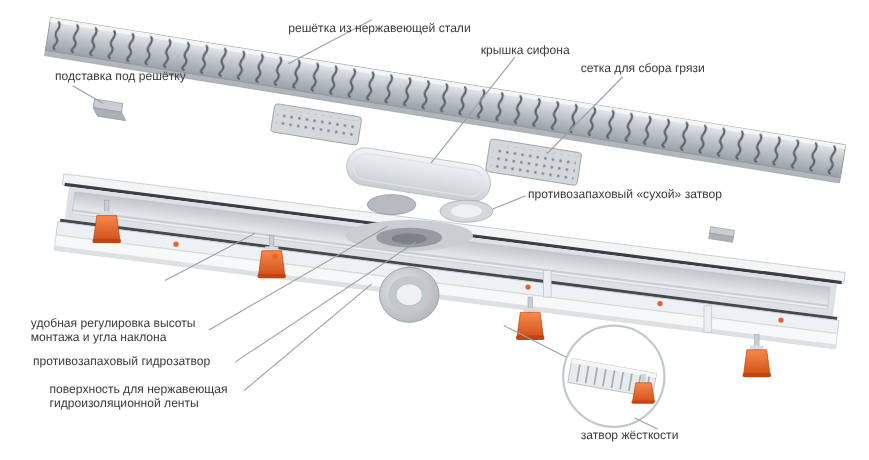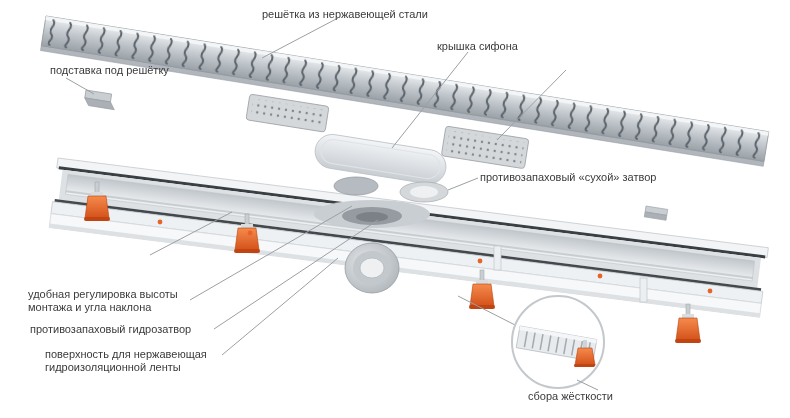--- a/index.html
+++ b/index.html
@@ -197,37 +197,38 @@
       <line class="leader" x1="66" y1="78" x2="94" y2="94"></line>
       <line class="leader" x1="478" y1="178" x2="448" y2="190"></line>
       <line class="leader" x1="150" y1="255" x2="232" y2="212"></line>
       <line class="leader" x1="190" y1="300" x2="352" y2="206"></line>
       <line class="leader" x1="214" y1="329" x2="378" y2="220"></line>
       <line class="leader" x1="222" y1="355" x2="338" y2="258"></line>
       <line class="leader" x1="598" y1="390" x2="577" y2="380"></line>
     </g>
   </svg>
 
-  <div class="lbl" style="left:262px;top:8px;">решётка из нержавеющей стали</div>
+  <div class="lbl" style="left:262px;top:20px;">решётка из нержавеющей стали</div>
 
   <div class="lbl" style="left:437px;top:40px;">крышка сифона</div>
 
+  <div class="lbl" style="left:528px;top:56px;">сетка для сбора грязи</div>
 
   <div class="lbl" style="left:8px;top:64px;padding-left:42px;">подставка под решётку</div>
 
   <div class="lbl" style="left:480px;top:171px;">противозапаховый «сухой» затвор</div>
 
 
   <div class="lbl" style="left:28px;top:288px;">
     <div>удобная регулировка высоты</div>
     <div>монтажа и угла наклона</div>
   </div>
 
   <div class="lbl" style="left:30px;top:323px;">противозапаховый гидрозатвор</div>
 
   <div class="lbl" style="left:45px;top:348px;">
     <div>поверхность для нержавеющая</div>
     <div>гидроизоляционной ленты</div>
   </div>
 
-  <div class="lbl" style="left:528px;top:390px;">сбора жёсткости</div>
+  <div class="lbl" style="left:528px;top:390px;">затвор жёсткости</div>
 
 </div>
 
 </body></html>

